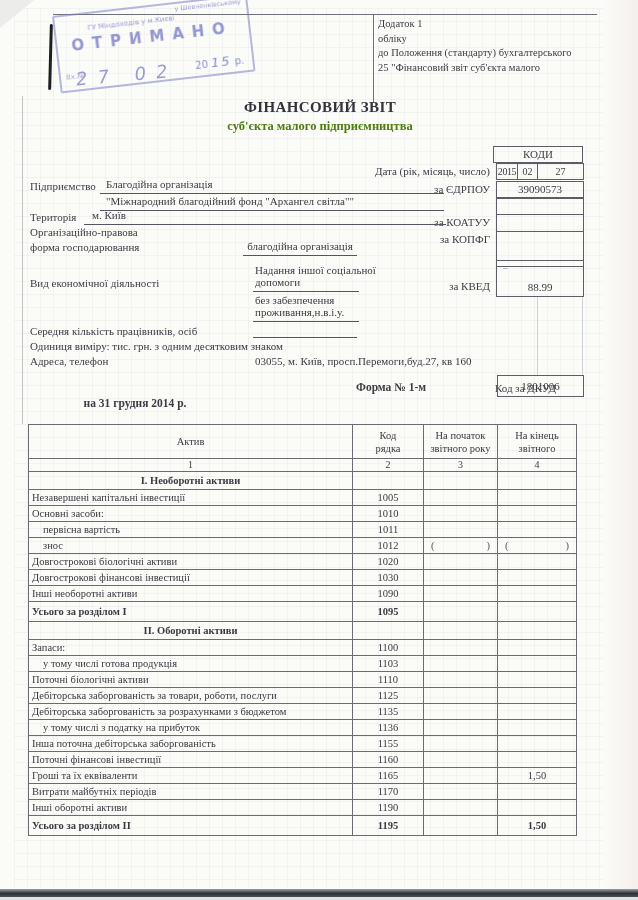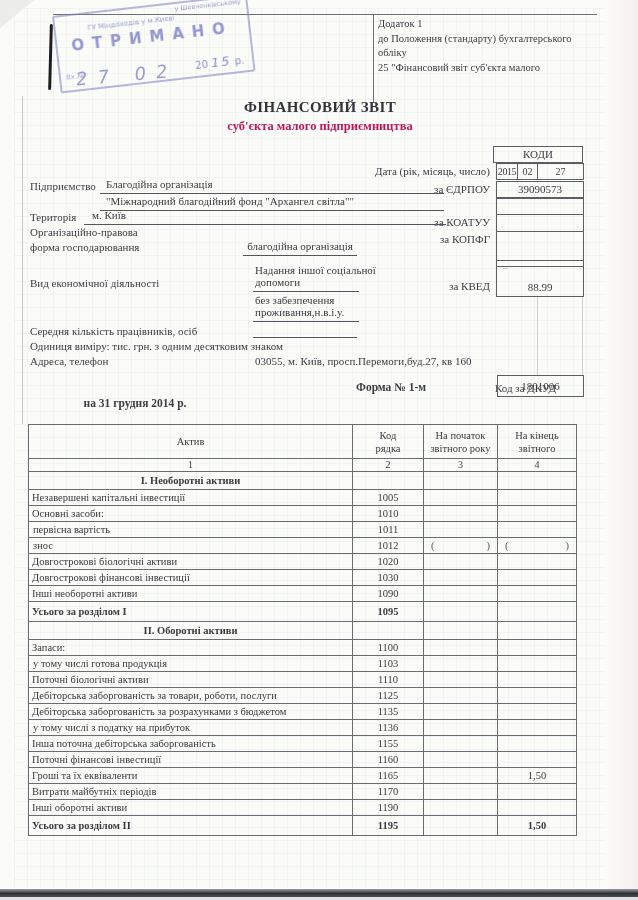--- a/index.html
+++ b/index.html
@@ -40,21 +40,21 @@
   .stamp .s-year .hand{font-size:13px;font-style:italic;letter-spacing:2px;}
   .hand-date{position:absolute;left:76px;top:64px;font-size:18px;color:#8a8ccd;
         letter-spacing:10px;transform:rotate(-5deg) skewX(-10deg);
         font-family:"DejaVu Sans",sans-serif;opacity:.85;}
 
   .appendix{position:absolute;left:378px;top:17px;width:218px;font-size:10.5px;line-height:14.5px;}
 
   .title{position:absolute;left:40px;top:99px;width:560px;text-align:center;
         font-weight:bold;font-size:15px;letter-spacing:.4px;color:#33333b;}
   .subtitle{position:absolute;left:40px;top:119px;width:560px;text-align:center;
-        font-weight:bold;font-size:12.5px;color:#be185d;}
+        font-weight:bold;font-size:12.5px;color:#4d7c0f;}
 
   .lbl{position:absolute;font-size:11px;white-space:nowrap;}
   .rlbl{position:absolute;font-size:11px;text-align:right;white-space:nowrap;}
   .uval{position:absolute;font-size:11px;border-bottom:1px solid #55555f;height:15px;white-space:nowrap;}
   .box{position:absolute;border:1px solid #5d5d66;font-size:11px;text-align:center;}
 
   .kody{left:493px;top:146px;width:88px;height:15px;line-height:15px;}
   .dc1{left:496px;top:163px;width:20px;height:15px;line-height:15px;font-size:10px;letter-spacing:-.4px;}
   .dc2{left:517px;top:163px;width:19px;height:15px;line-height:15px;font-size:10px;}
   .dc3{left:537px;top:163px;width:45px;height:15px;line-height:15px;font-size:10px;}
@@ -78,21 +78,21 @@
   table.bal td,table.bal th{border:1px solid #6b6b73;padding:0 3px;font-weight:normal;
         overflow:hidden;}
   table.bal th{text-align:center;vertical-align:middle;white-space:pre-line;
         height:33px;line-height:13px;font-size:10.5px;}
   tr.nums td{height:12px;text-align:center;font-size:10px;line-height:12px;}
   tr.sec td{height:17px;}
   tr.sec td.sec-label{text-align:center;font-weight:bold;}
   tr.row td{height:15px;}
   tr.total td{height:19px;font-weight:bold;}
   td.c-label{text-align:left;}
-  td.c-label.ind{padding-left:4px;}
+  td.c-label.ind{padding-left:14px;}
   td.c-code{text-align:center;}
   td.c-v{text-align:center;}
   td.c-v.paren{padding:0 7px;}
   td.c-v .pwrap{display:flex;justify-content:space-between;color:#55555f;}
 </style>
 </head>
 <body>
 
 <div class="page">
   <div class="grid"></div>
@@ -114,22 +114,22 @@
     <div class="s-year ink" style="color: rgb(125, 129, 201);">
       <span>20</span>
       <span class="hand">15</span>
       <span>р.</span>
     </div>
   </div>
   <div class="hand-date">27 02</div>
 
   <div class="appendix">
     <div>Додаток 1</div>
+    <div>обліку</div>
     <div>до Положення (стандарту) бухгалтерського</div>
-    <div>обліку</div>
     <div>25 "Фінансовий звіт суб'єкта малого</div>
   </div>
 
   <div class="title">ФІНАНСОВИЙ ЗВІТ</div>
   <div class="subtitle">суб'єкта малого підприємництва</div>
 
   <div class="box kody">КОДИ</div>
   <div class="rlbl" style="left:300px;top:165px;width:190px;">Дата (рік, місяць, число)</div>
   <div class="box dc1">2015</div>
   <div class="box dc2">02</div>

